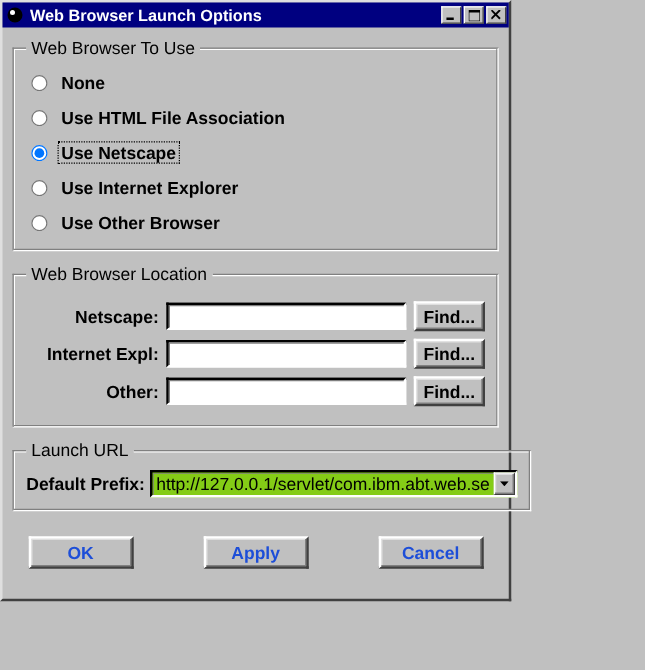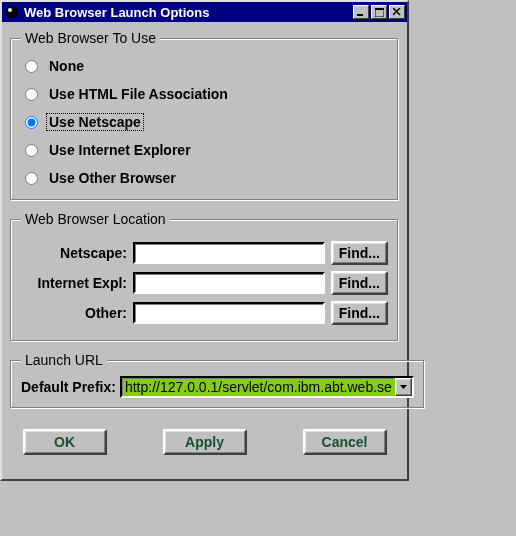--- a/index.html
+++ b/index.html
@@ -175,21 +175,21 @@
   .main-btn {
     background: #c0c0c0;
     border: 2px solid;
     border-color: #fff #404040 #404040 #fff;
     box-shadow: inset -1px -1px 0 #808080, inset 1px 1px 0 #dfdfdf;
     font-size: 14px;
     font-weight: bold;
     padding: 3px 0;
     width: 84px;
     cursor: default;
-    color: #14532d;
+    color: #1d4ed8;
     font-family: inherit;
   }
   .launch-row {
     display: flex;
     align-items: center;
   }
   .launch-label {
     font-size: 14px;
     font-weight: bold;
     padding-right: 4px;

